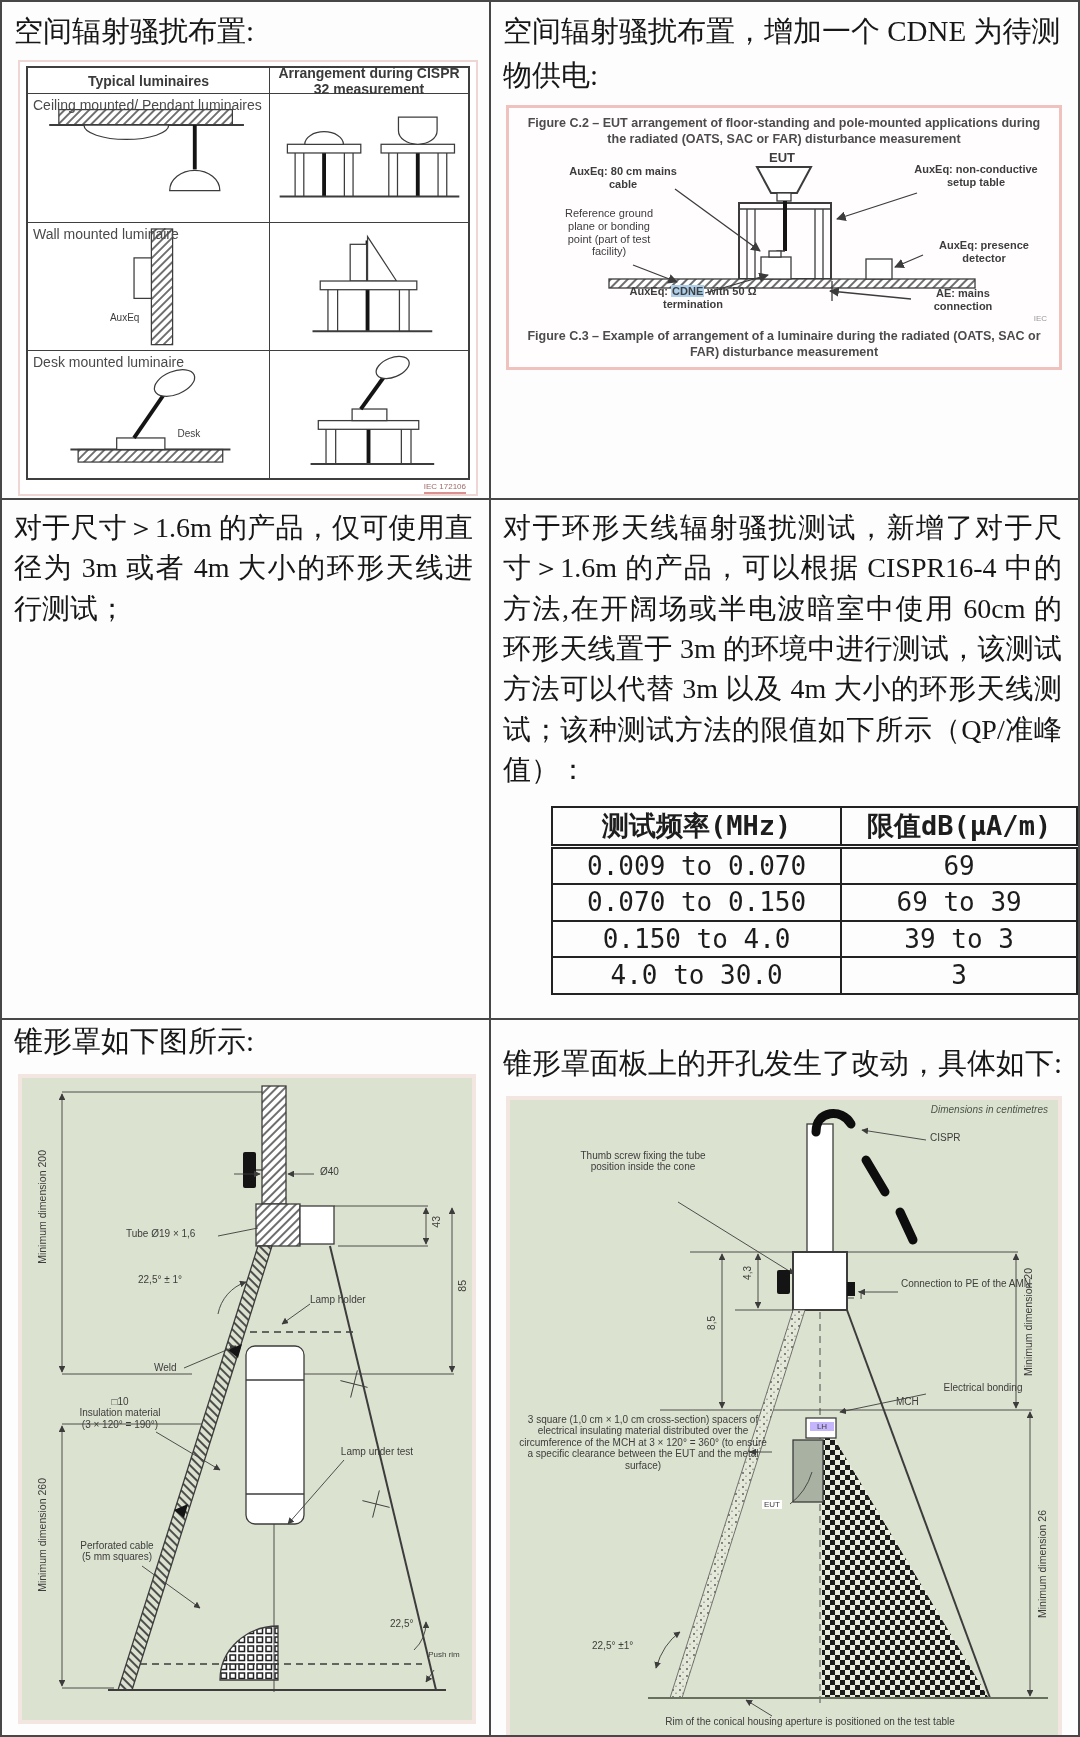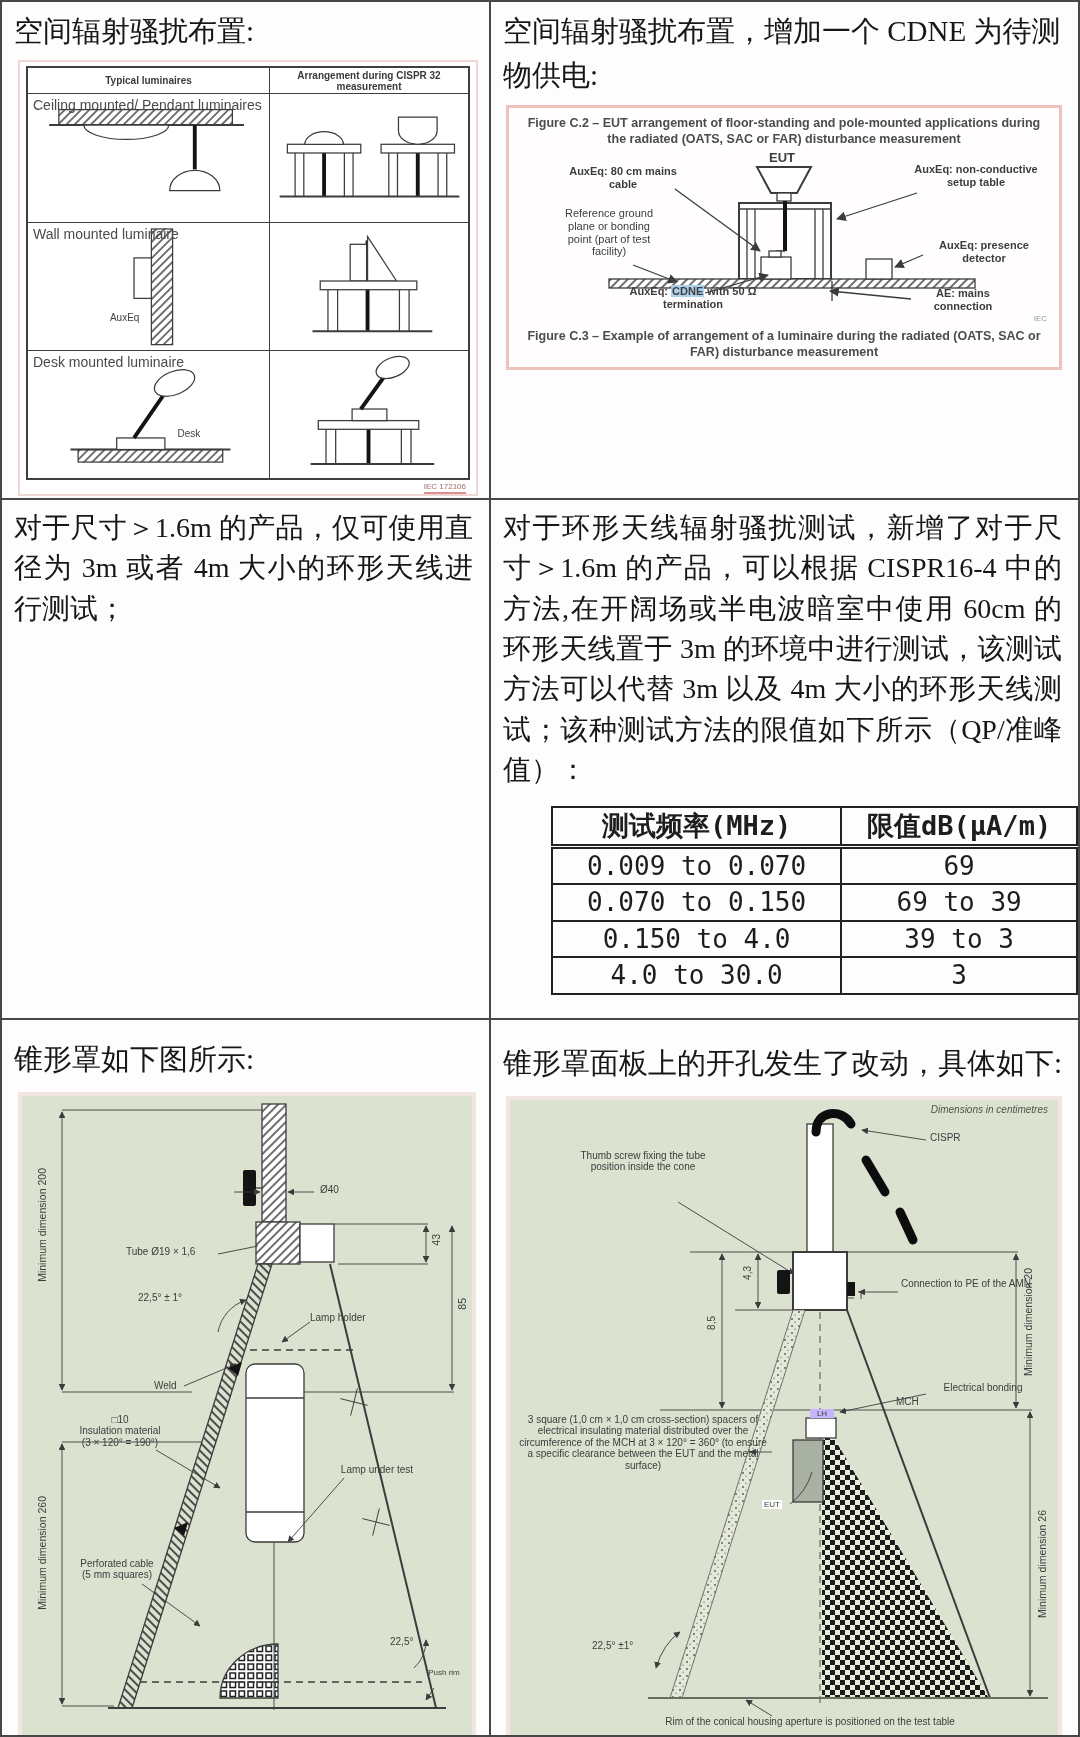--- a/index.html
+++ b/index.html
@@ -21,21 +21,21 @@
   .lbl.right{text-align:right}
   .vlbl{position:absolute;writing-mode:vertical-rl;transform:rotate(180deg);white-space:nowrap;
         font-family:"Liberation Sans","DejaVu Sans",sans-serif;font-size:10.5px;color:#3d3d3d}
   .hl{background:#aed0ea;padding:0 1px}
 
   
   .fig1{position:absolute;left:16px;top:58px;width:460px;height:436px;border:2px solid #eed6d4;
         background:#fff;box-sizing:border-box;padding:4px 6px 14px 6px}
   .fig1-grid{display:grid;grid-template-columns:55% 45%;grid-template-rows:26px 1fr 1fr 1fr;
         height:100%;border:2px solid #3f3f3f;box-sizing:border-box}
-  .f1h{font-family:"Liberation Sans","DejaVu Sans",sans-serif;font-size:10px;font-weight:bold;
+  .f1h{font-family:"Liberation Sans","DejaVu Sans",sans-serif;font-size:14px;font-weight:bold;
         color:#3a3a3a;display:flex;align-items:center;justify-content:center;
         border-bottom:1.5px solid #3f3f3f;text-align:center;padding:0 2px}
   .f1c{position:relative;border-bottom:1.5px solid #3f3f3f}
   .c1{border-right:1.5px solid #3f3f3f}
   .rl{position:absolute;left:5px;top:3px;font-family:"Liberation Sans","DejaVu Sans",sans-serif;
       font-size:14px;color:#4a4a4a;text-align:left}
   .iec1{position:absolute;right:10px;bottom:0;font-family:"Liberation Sans",sans-serif;font-size:8px;
         color:#a06a6a;border-bottom:2px solid #dc9090;padding-bottom:1px}
 
   
@@ -276,21 +276,21 @@
         </tr>
         <tr>
           <td>4.0 to 30.0</td>
           <td>3</td>
         </tr>
       </tbody>
     </table>
   </div>
 
   <div class="cell br">
-    <div class="cn-title" style="padding-top:18px">锥形罩如下图所示:</div>
+    <div class="cn-title" style="padding-top:0">锥形罩如下图所示:</div>
 
     <div class="gbox" style="margin:10px 0 0 16px;width:458px;height:650px">
       <svg class="dwg" width="450" height="642" viewBox="0 0 450 642">
 
         <line class="thin" x1="40" y1="14" x2="252" y2="14"></line>
         <line class="thin" x1="40" y1="296" x2="170" y2="296"></line>
         <path class="ar2 thin" d="M40,16 L40,294"></path>
         <line class="thin" x1="40" y1="346" x2="192" y2="346"></line>
         <line class="thin" x1="40" y1="610" x2="92" y2="610"></line>
         <path class="ar2 thin" d="M40,348 L40,608"></path>
@@ -433,21 +433,21 @@
       </svg>
       <div class="lbl sm right" style="right:10px;top:4px;font-style:italic;color:#4c554a">Dimensions in centimetres</div>
       <div class="lbl sm" style="left:58px;top:50px;width:150px">Thumb screw fixing the tube position inside the cone</div>
       <div class="lbl sm" style="left:420px;top:32px">CISPR</div>
       <div class="lbl sm" style="left:348px;top:190px">T</div>
       <div class="vlbl" style="left:232px;top:166px;font-size:10px">4,3</div>
       <div class="vlbl" style="left:196px;top:216px;font-size:10px">8,5</div>
       <div class="vlbl" style="left:512px;top:168px">Minimum dimension 20</div>
       <div class="lbl sm" style="left:390px;top:178px;width:132px">Connection to PE of the AMN</div>
       <div class="lbl sm" style="left:418px;top:282px;width:110px">Electrical bonding</div>
-      <div class="lbl xs" style="left:300px;top:309px;width:24px;background:#c4b5fd">LH</div>
+      <div class="lbl xs" style="left:300px;top:322px;width:24px;background:#c4b5fd">LH</div>
       <div class="lbl xs" style="left:252px;top:400px;background:#fff;padding:0 2px">EUT</div>
       <div class="lbl sm" style="left:386px;top:296px">MCH</div>
       <div class="lbl sm" style="left:6px;top:314px;width:254px">3 square (1,0 cm × 1,0 cm cross-section) spacers of electrical insulating material distributed over the circumference of the MCH at 3 × 120° = 360° (to ensure a specific clearance between the EUT and the metal surface)</div>
       <div class="lbl sm" style="left:82px;top:540px">22,5° ±1°</div>
       <div class="vlbl" style="left:526px;top:410px">Minimum dimension 26</div>
       <div class="lbl sm" style="left:150px;top:616px;width:300px">Rim of the conical housing aperture is positioned on the test table</div>
     </div>
   </div>
 
 </div>

